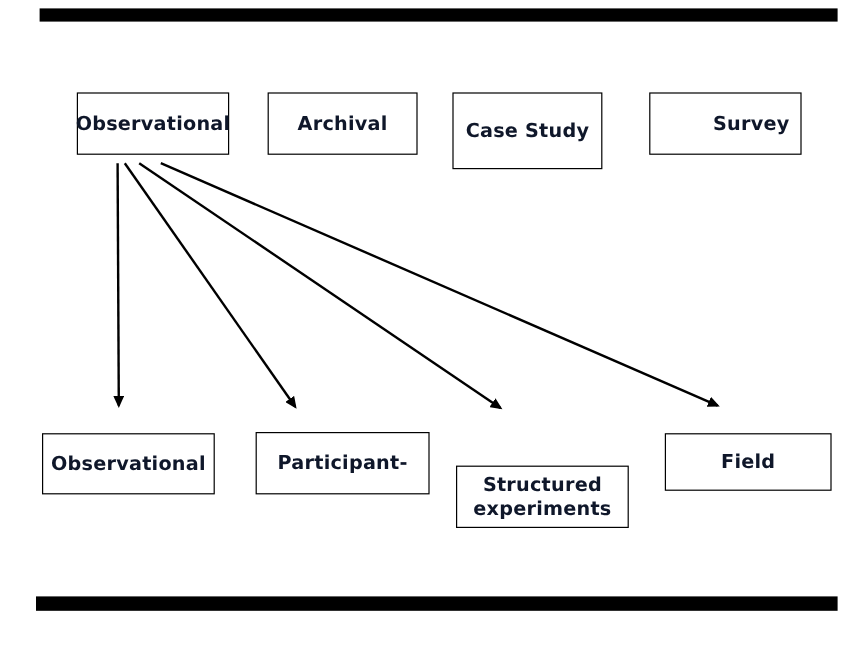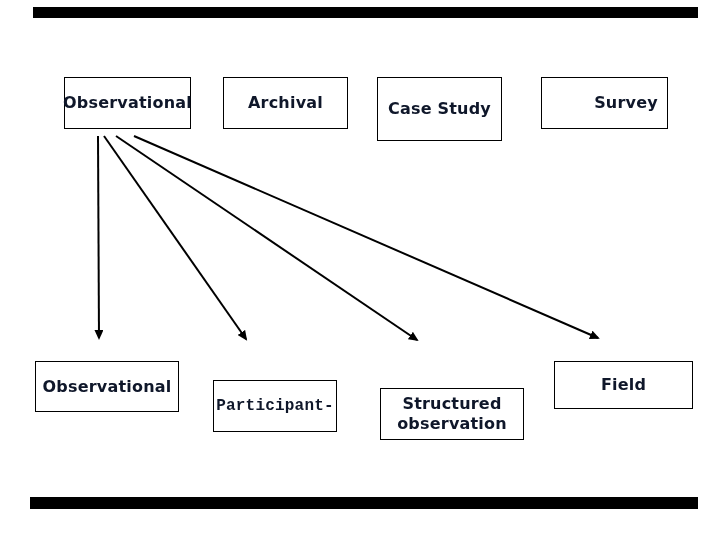--- a/index.html
+++ b/index.html
@@ -36,21 +36,21 @@
     line-height:20px;
     letter-spacing:0.2px;
   }
   
   .box.obs   {left:64px; top:77px; width:127px;height:52px;}
   .box.arch  {left:223px;top:77px; width:125px;height:52px;}
   .box.case  {left:377px;top:77px; width:125px;height:64px;}
   .box.surv  {left:541px;top:77px; width:127px;height:52px;padding-left:43px;}
   
   .box.nat   {left:35px; top:361px;width:144px;height:51px;}
-  .box.part  {left:213px;top:380px;width:124px;height:52px;font-family:Liberation Mono, monospace;}
+  .box.part  {left:213px;top:360px;width:145px;height:52px;}
   .box.struct{left:380px;top:360px;width:144px;height:52px;margin-top:28px;}
   .box.field {left:554px;top:361px;width:139px;height:48px;text-align:center;}
 
   .arrows-layer{
     position:absolute;
     left:0;top:0;width:720px;height:540px;
     pointer-events:none;
   }
 </style>
 </head>
@@ -76,21 +76,21 @@
 
   <div class="box nat">
     <span>Observational</span>
     <span></span>
   </div>
   <div class="box part">
     <span>Participant-</span>
   </div>
   <div class="box struct">
     <span>Structured</span>
-    <span>observation</span>
+    <span>experiments</span>
   </div>
   <div class="box field">
     <span>Field</span>
   </div>
 
   <svg class="arrows-layer" viewBox="0 0 720 540" xmlns="http://www.w3.org/2000/svg">
     <defs>
       <marker id="ah" markerWidth="11" markerHeight="9" refX="8" refY="4.5" orient="auto" markerUnits="userSpaceOnUse">
         <path d="M0,0 L10,4.5 L0,9 z" fill="#000000"></path>
       </marker>

